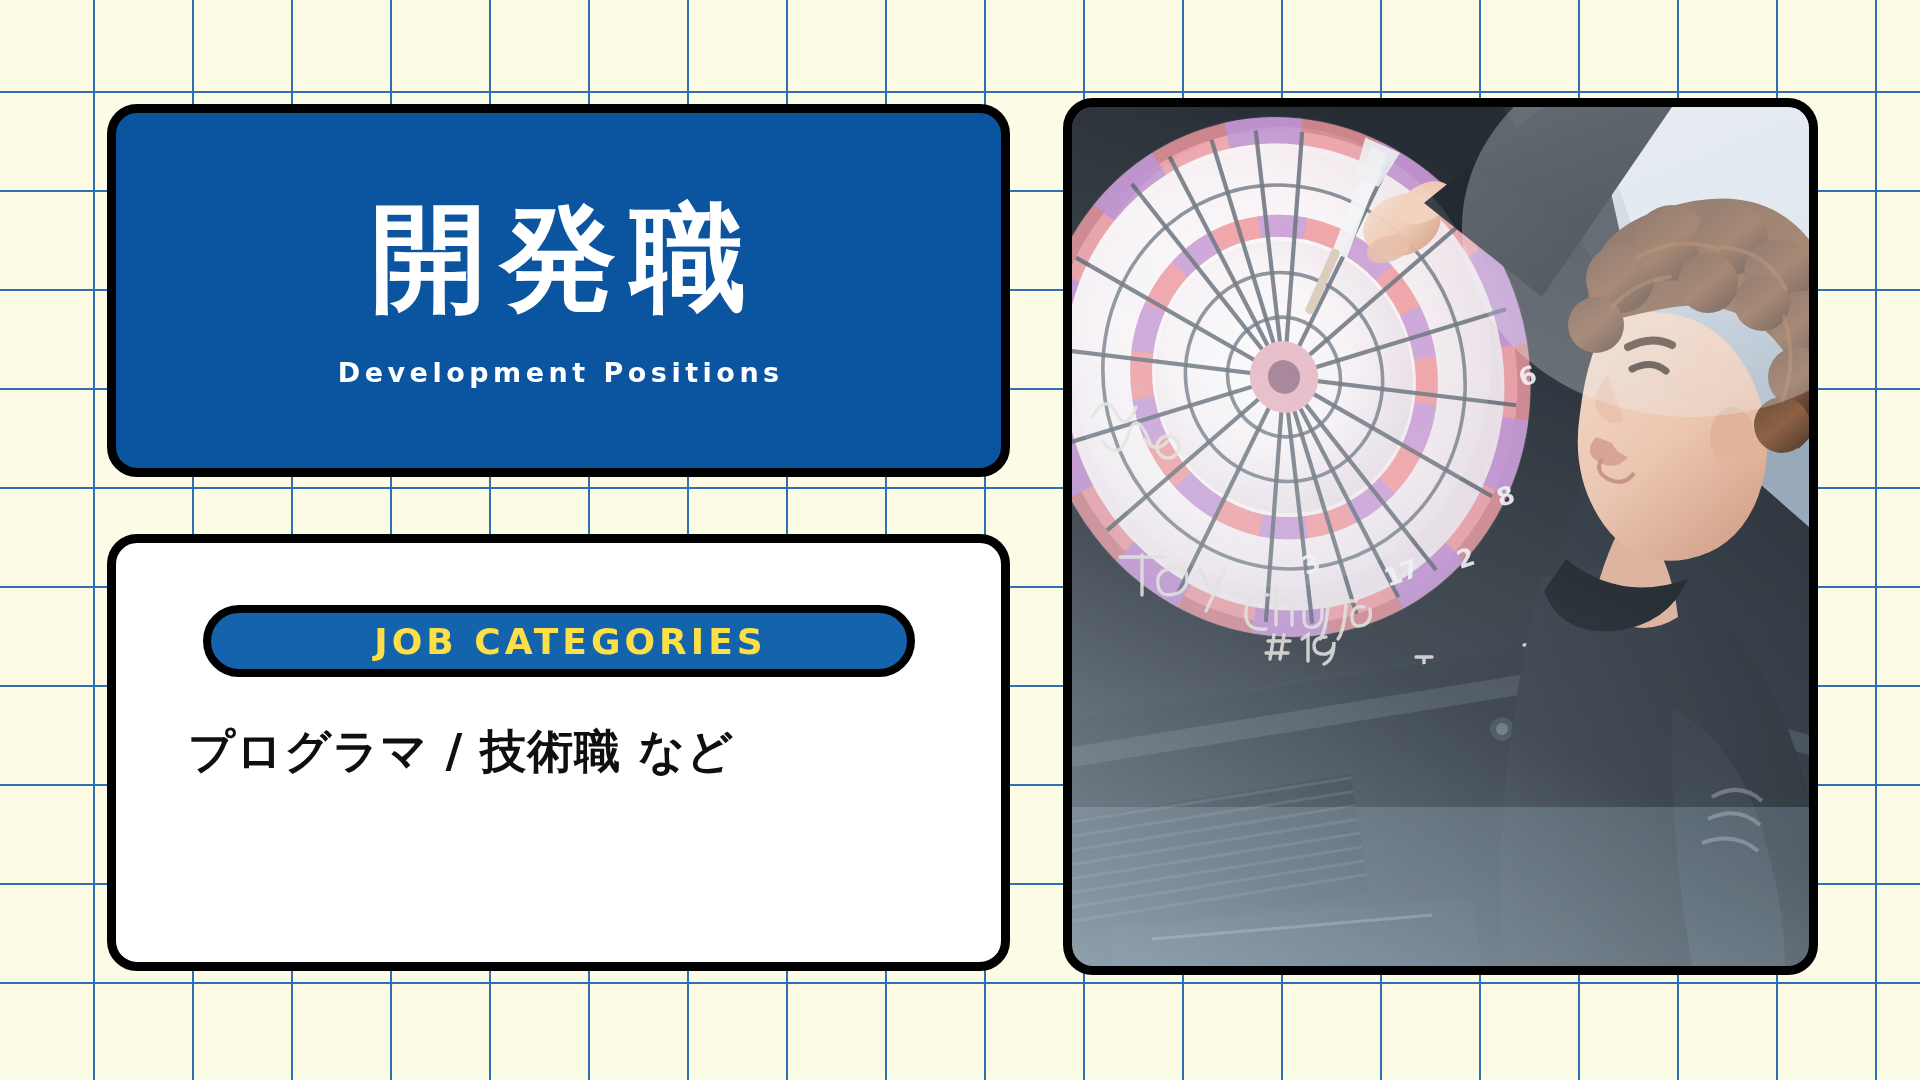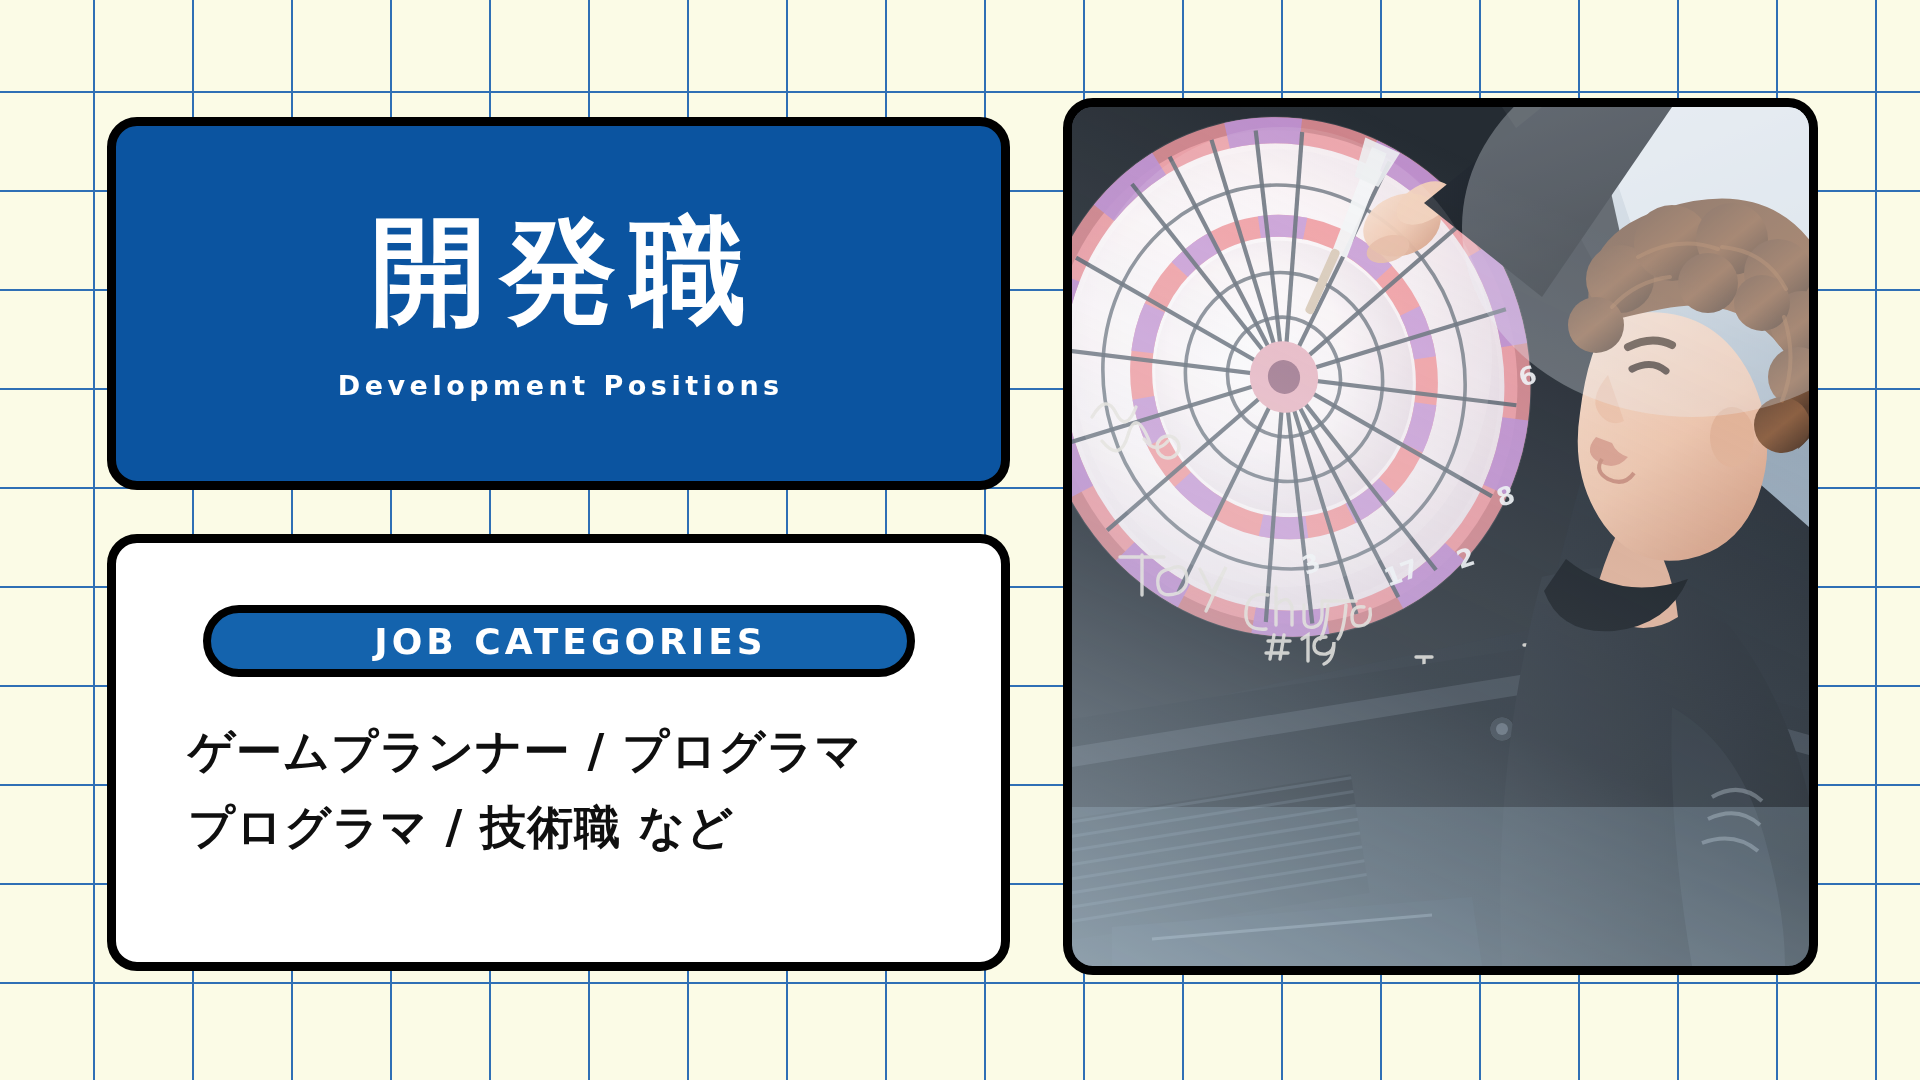--- a/index.html
+++ b/index.html
@@ -18,21 +18,21 @@
       linear-gradient(to right, #2f6fb5 2px, transparent 2px),
       linear-gradient(to bottom, #2f6fb5 2px, transparent 2px);
     background-size:99px 99px;
     background-position:-6px -8px;
   }
 
   
   #stage{ position:absolute; inset:0; }
 
   .left-col{
-    position:absolute; left:107px; top:117px;
+    position:absolute; left:107px; top:104px;
     width:992px;
   }
 
   
   #title-card{
     position:relative;
     width:903px; height:373px;
     background:#0b54a0;
     border:9px solid #000;
     border-radius:30px;
@@ -70,21 +70,21 @@
     padding-top:62px;
   }
   #categories-pill{
     width:712px; height:72px;
     background:#1463ad;
     border:8px solid #000;
     border-radius:40px;
     display:flex; align-items:center; justify-content:center;
   }
   #categories-pill-label{
-    color:#ffffff;
+    color:#fde047;
     font-size:36px;
     font-weight:900;
     letter-spacing:4px;
     text-indent:4px;
     font-family:"DejaVu Sans","Liberation Sans",sans-serif;
     margin-left:20px;
   }
   #categories-list{
     margin-top:44px;
     width:100%;
@@ -125,21 +125,20 @@
       <div id="title-main">開発職</div>
       <div id="title-sub">Development Positions</div>
     </div>
   </div>
 
   <div id="categories-card">
     <div id="categories-pill">
       <span id="categories-pill-label">JOB CATEGORIES</span>
     </div>
     <div id="categories-list">
-      <div class="cat-line">ゲームプランナー / プログラマ</div>
       <div class="cat-line">プログラマ / 技術職  など</div>
     </div>
   </div>
 
   <div id="photo-card">
     <svg viewBox="0 0 737 859" preserveAspectRatio="xMidYMid slice">
       <defs>
         <linearGradient id="wallG" x1="0" y1="0" x2="0.45" y2="1">
           <stop offset="0" stop-color="#3a3f47"></stop>
           <stop offset="0.45" stop-color="#2c333c"></stop>

